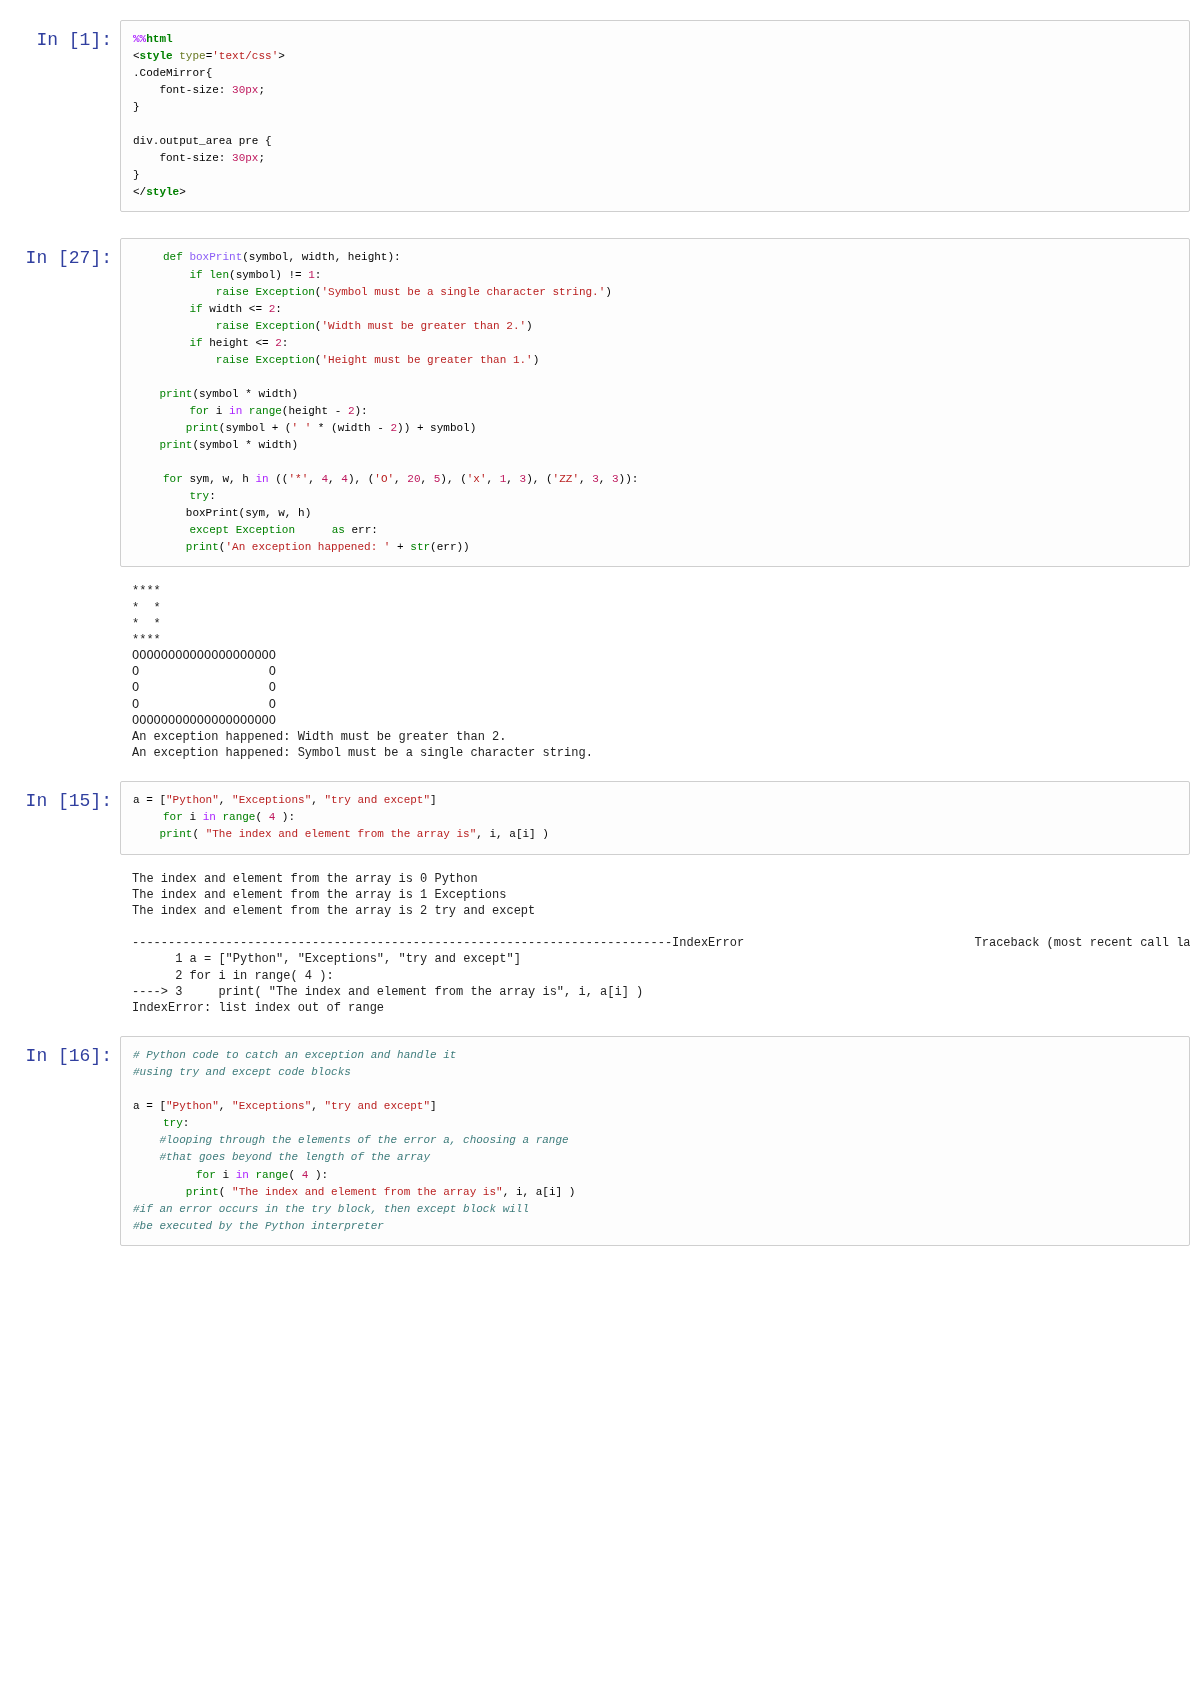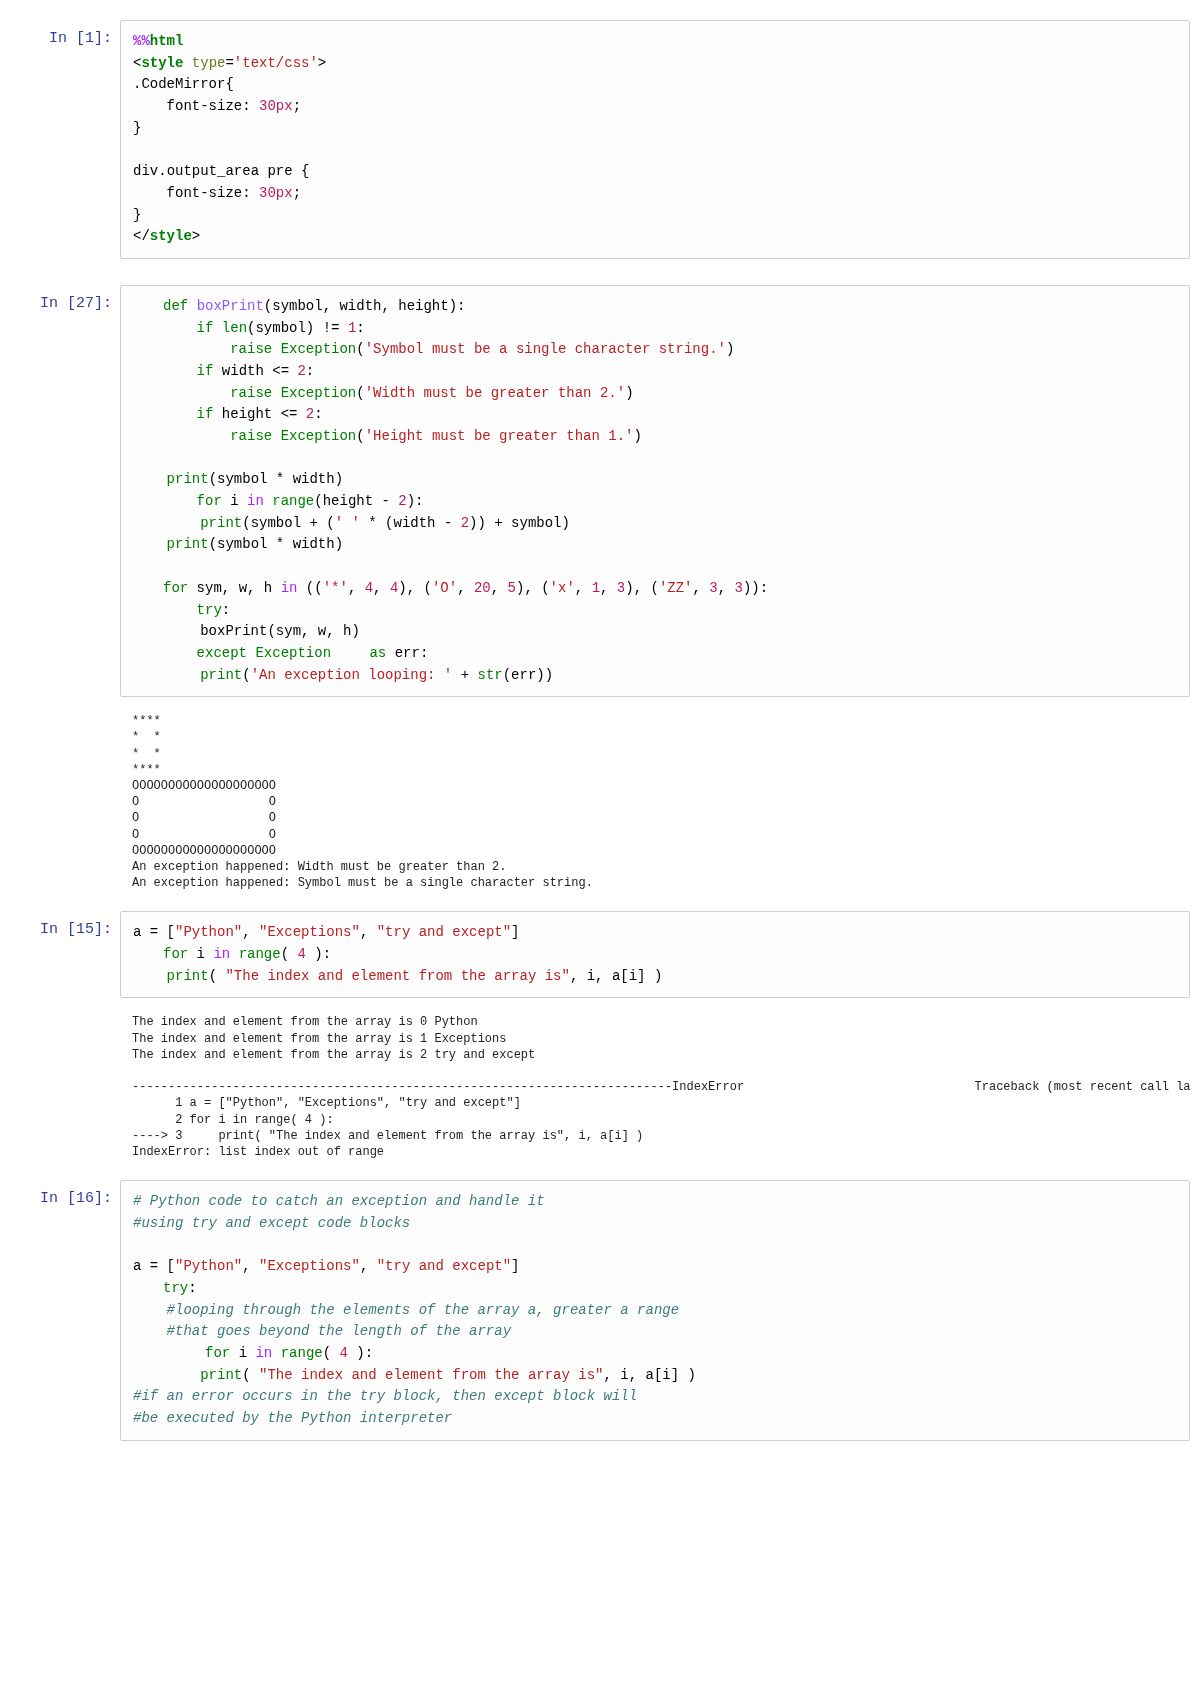--- a/index.html
+++ b/index.html
@@ -15,32 +15,32 @@
     display: flex;
     align-items: flex-start;
     padding: 0 10px 0 0;
     margin-bottom: 6px;
   }
   .prompt {
     width: 120px;
     flex-shrink: 0;
     text-align: right;
     font-family: "SFMono-Regular", Consolas, "Liberation Mono", Menlo, monospace;
-    font-size: 15px;
+    font-size: 18px;
     color: #303F9F;
     padding: 10px 8px 4px 0;
     user-select: none;
   }
   .input-area {
     flex: 1;
     border: 1px solid #cfcfcf;
     background: #fdfdfd;
     padding: 10px 12px;
     font-family: "SFMono-Regular", Consolas, "Liberation Mono", Menlo, monospace;
-    font-size: 14px;
+    font-size: 11px;
     line-height: 1.55;
     white-space: pre;
     overflow-x: auto;
     border-radius: 2px;
   }
   .output-area {
     flex: 1;
     padding: 10px 12px 14px 12px;
     font-family: "SFMono-Regular", Consolas, "Liberation Mono", Menlo, monospace;
     font-size: 12px;
@@ -106,21 +106,21 @@
 
     <span class="c-bi">print</span>(symbol * width)
     <span class="c-kw">for</span> i <span class="c-op">in</span> <span class="c-bi">range</span>(height - <span class="c-num">2</span>):
         <span class="c-bi">print</span>(symbol + (<span class="c-str">' '</span> * (width - <span class="c-num">2</span>)) + symbol)
     <span class="c-bi">print</span>(symbol * width)
 
 <span class="c-kw">for</span> sym, w, h <span class="c-op">in</span> ((<span class="c-str">'*'</span>, <span class="c-num">4</span>, <span class="c-num">4</span>), (<span class="c-str">'O'</span>, <span class="c-num">20</span>, <span class="c-num">5</span>), (<span class="c-str">'x'</span>, <span class="c-num">1</span>, <span class="c-num">3</span>), (<span class="c-str">'ZZ'</span>, <span class="c-num">3</span>, <span class="c-num">3</span>)):
     <span class="c-kw">try</span>:
         boxPrint(sym, w, h)
     <span class="c-kw">except</span> <span class="c-bi">Exception</span> <span class="c-kw">as</span> err:
-        <span class="c-bi">print</span>(<span class="c-str">'An exception looping: '</span> + <span class="c-bi">str</span>(err))</div>
+        <span class="c-bi">print</span>(<span class="c-str">'An exception happened: '</span> + <span class="c-bi">str</span>(err))</div>
 </div>
 <div class="cell">
   <div class="prompt"></div>
   <div class="output-area">****
 *  *
 *  *
 ****
 OOOOOOOOOOOOOOOOOOOO
 O                  O
 O                  O
@@ -149,19 +149,19 @@
 IndexError: list index out of range</div>
 </div>
 
 <div class="cell">
   <div class="prompt">In [16]:</div>
   <div class="input-area"><span class="c-cmt"># Python code to catch an exception and handle it</span>
 <span class="c-cmt">#using try and except code blocks</span>
 
 a = [<span class="c-str">"Python"</span>, <span class="c-str">"Exceptions"</span>, <span class="c-str">"try and except"</span>]
 <span class="c-kw">try</span>:
-    <span class="c-cmt">#looping through the elements of the array a, greater a range</span>
+    <span class="c-cmt">#looping through the elements of the error a, choosing a range</span>
     <span class="c-cmt">#that goes beyond the length of the array</span>
      <span class="c-kw">for</span> i <span class="c-op">in</span> <span class="c-bi">range</span>( <span class="c-num">4</span> ):
         <span class="c-bi">print</span>( <span class="c-str">"The index and element from the array is"</span>, i, a[i] )
 <span class="c-cmt">#if an error occurs in the try block, then except block will</span>
 <span class="c-cmt">#be executed by the Python interpreter</span></div>
 </div>
 
 </body></html>

